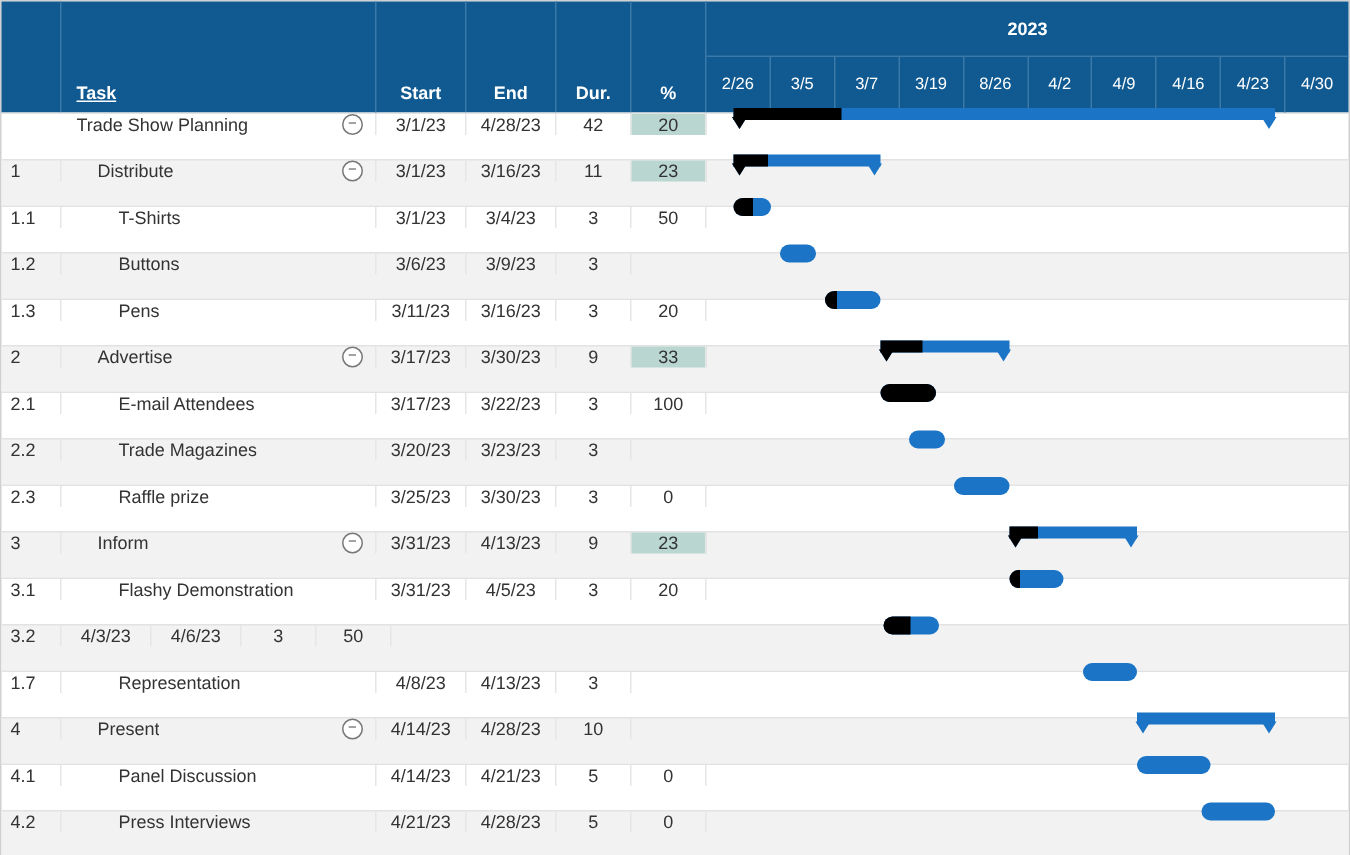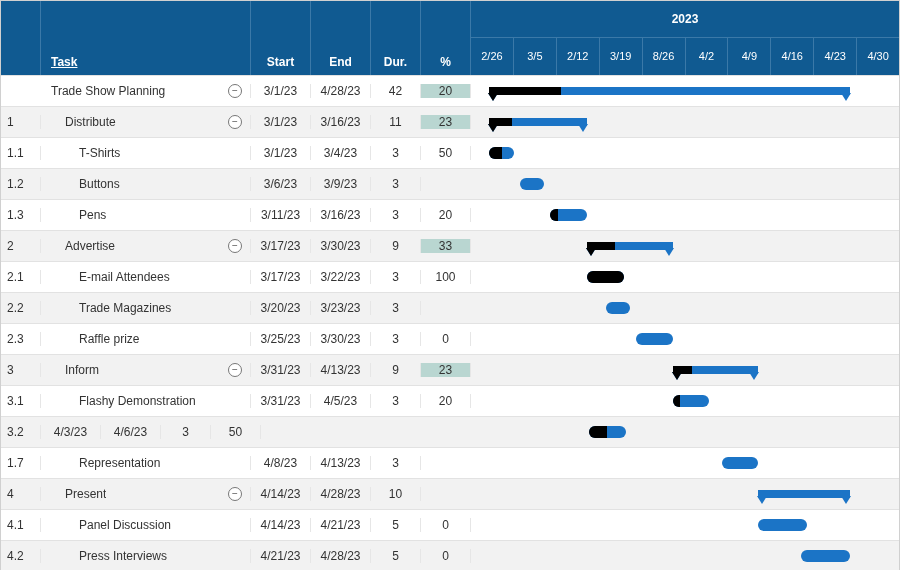--- a/index.html
+++ b/index.html
@@ -54,21 +54,21 @@
     border-right: 1px solid #3b79a8;
     line-height: 37px;
     font-size: 11px;
   }
   .hdr .wk:last-child { border-right: none; }
 
   
   .row {
     display: flex;
     height: 31px;
-    align-items: center;
+    align-items: flex-start;
     border-top: 1px solid #e2e2e2;
   }
   .row.alt { background: #f2f2f2; }
   .cell {
     display: flex;
     align-items: center;
     padding: 0 6px;
     border-right: 1px solid #e6e6e6;
   }
   .id-col   { width: 40px;  justify-content: flex-start; }
@@ -171,21 +171,21 @@
     <div class="hdr-cell task-col">Task</div>
     <div class="hdr-cell start-col">Start</div>
     <div class="hdr-cell end-col">End</div>
     <div class="hdr-cell dur-col">Dur.</div>
     <div class="hdr-cell pct-col">%</div>
     <div class="timeline">
       <div class="year">2023</div>
       <div class="weeks" id="week-hdr">
           <div class="wk">2/26</div>
           <div class="wk">3/5</div>
-          <div class="wk">2/12</div>
+          <div class="wk">3/7</div>
           <div class="wk">3/19</div>
           <div class="wk">8/26</div>
           <div class="wk">4/2</div>
           <div class="wk">4/9</div>
           <div class="wk">4/16</div>
           <div class="wk">4/23</div>
           <div class="wk">4/30</div>
         </div>
     </div>
   </div>

